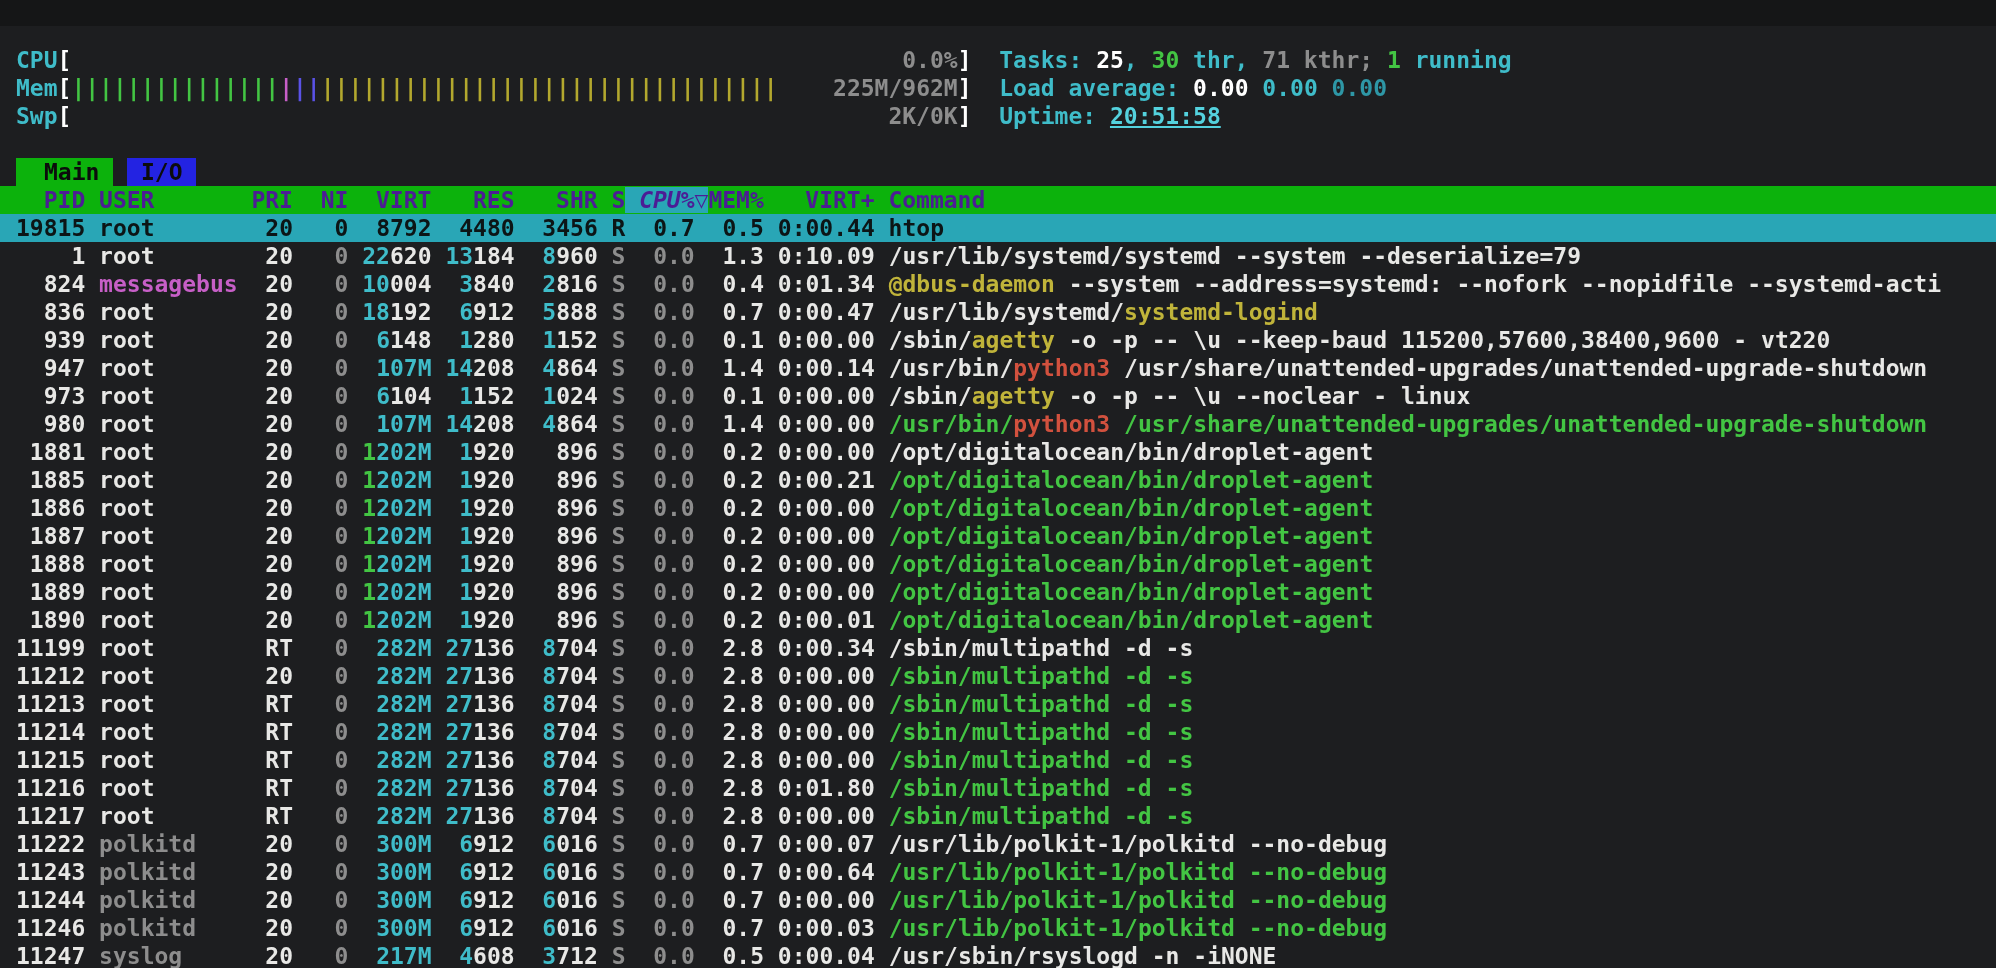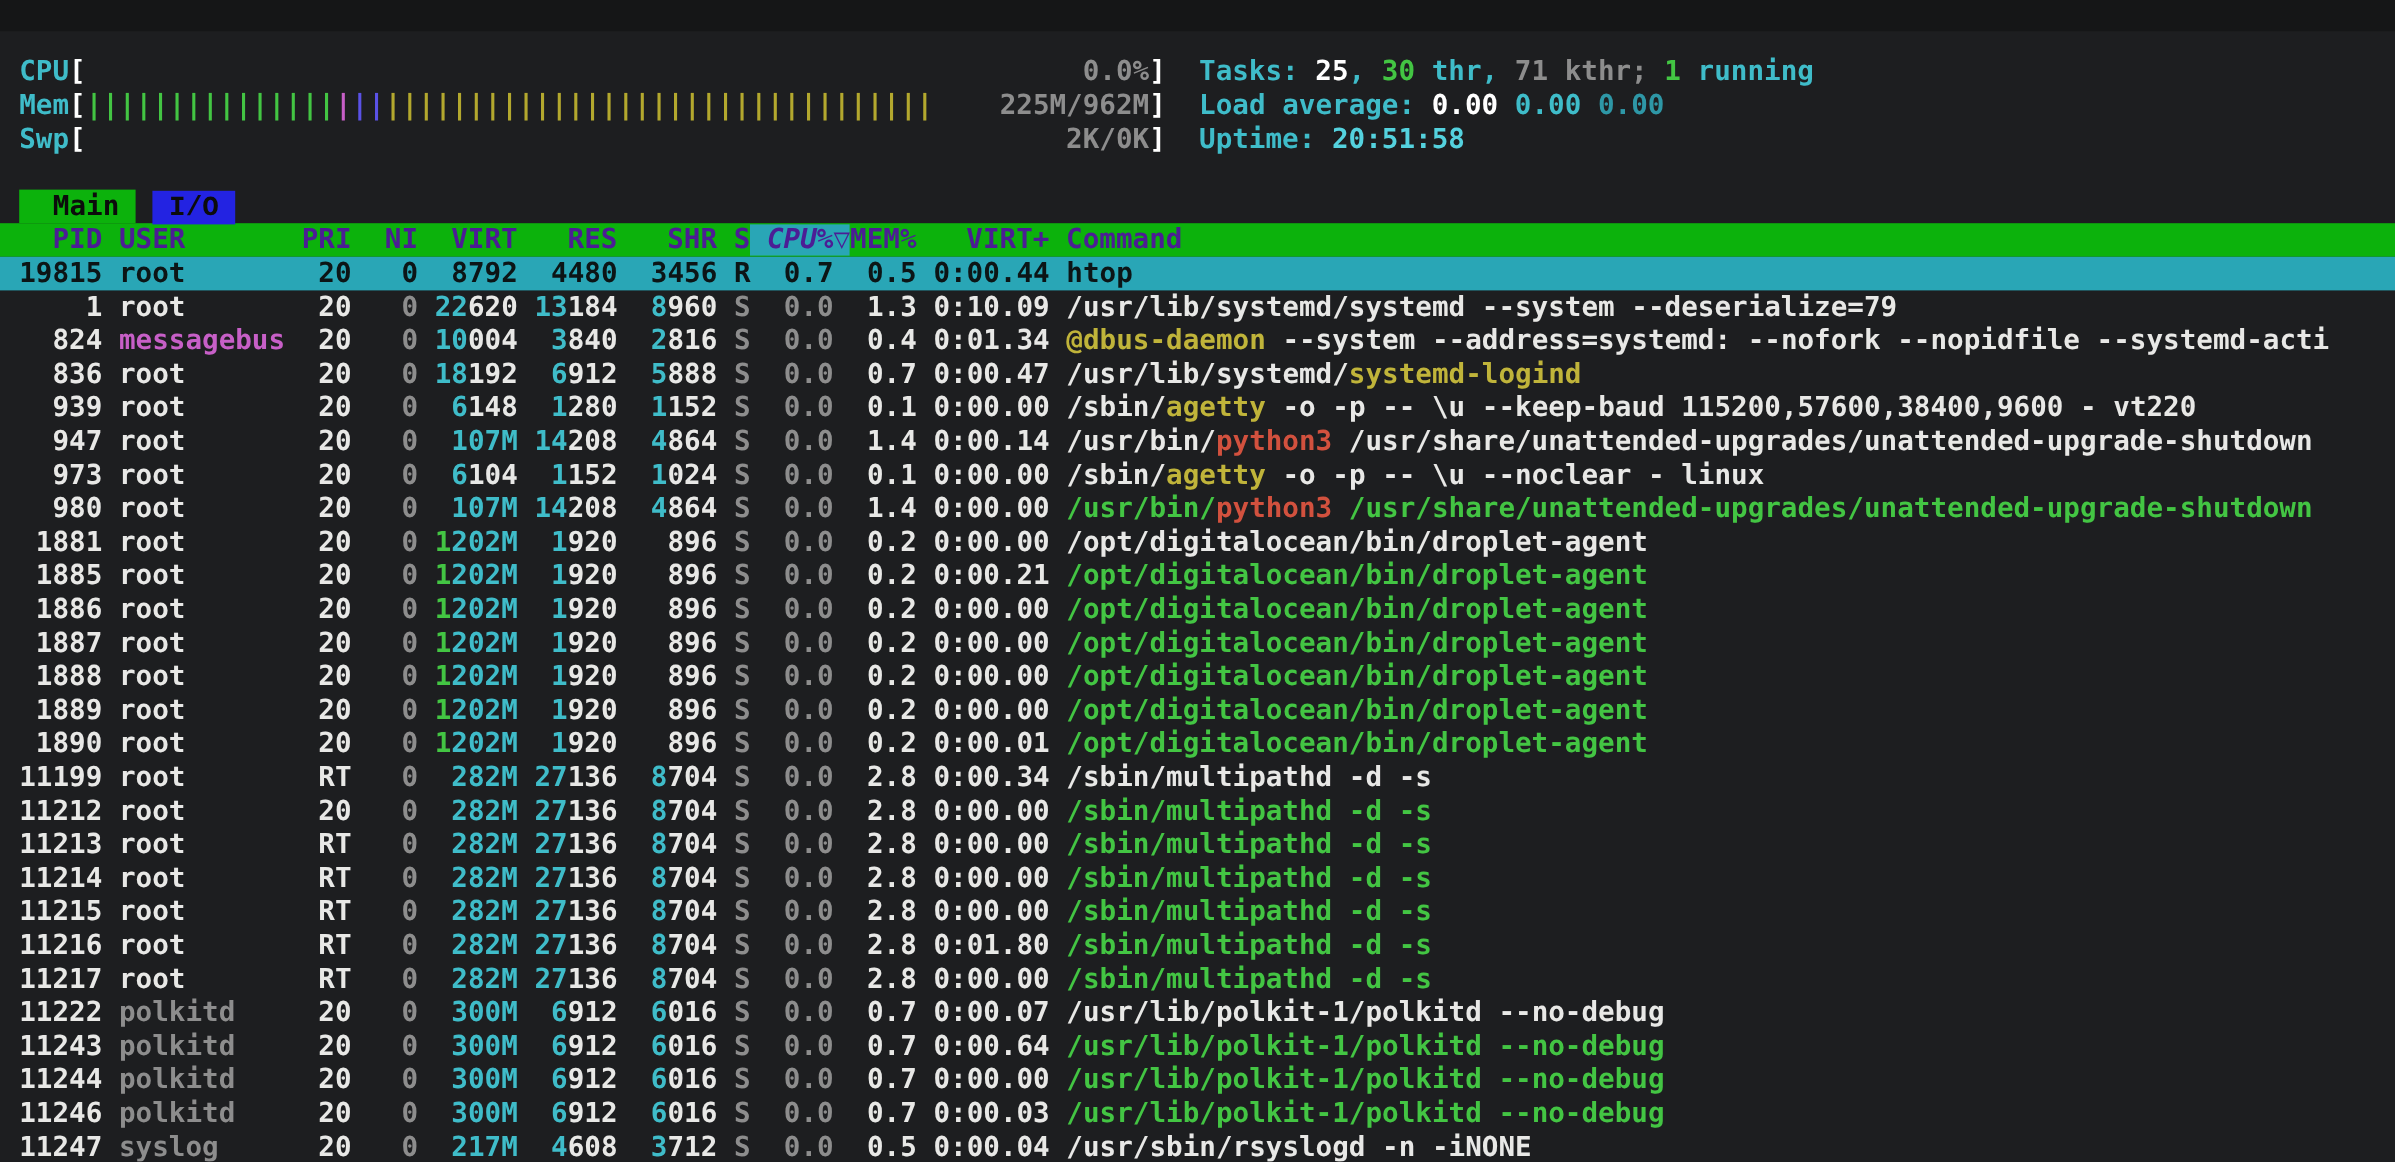--- a/index.html
+++ b/index.html
@@ -16,34 +16,34 @@
     height:28px;line-height:28px;white-space:pre;
     font-size:23px;letter-spacing:0;
     color:var(--w,#e8e8e6);
   }
   .gapline{height:28px;}
   
   .w  {color:var(--w,#e8e8e6);}
   .wb {color:#ffffff;}
   .gy {color:var(--gy,#8d8d8d);}
   .cy {color:var(--cy,#3fbcc9);}
-  .cyb{color:var(--cyb,#54d2de);}
+  .cyb{color:var(--cyb,#54d2de);text-decoration:underline;}
   .cyd{color:var(--cyd,#2e97a6);}
   .gn {color:var(--gn,#43c543);}
   .yl {color:var(--yl,#c0b43a);}
   .rd {color:var(--rd,#d2513e);}
   .mg {color:var(--mg,#c75fc7);}
   .pgn{color:var(--gn,#43c543);}
   .pmg{color:var(--mg,#c75fc7);}
   .pbl{color:var(--bl,#5a52e6);}
   .pyl{color:var(--py,#b3a82e);}
   
   .tab{color:#0c0c0c;padding:0 1ch;display:inline-block;height:28px;}
   .tab-main{background:var(--hdrbg,#0cb20c);padding-left:28px;}
-  .tab-io{background:var(--tabblue,#2323e2);font-family:Liberation Mono, monospace;}
+  .tab-io{background:var(--tabblue,#2323e2);}
   
   .thead{background:var(--hdrbg,#0cb20c);width:1996px;margin-left:-16px;padding-left:16px;}
   .thead span{color:#4c1d95;}
   .thead .hds{background:var(--selbg,#29a6b6);font-style:italic;}
   
   .row{width:1996px;margin-left:-16px;padding-left:16px;}
   .row.selected{background:var(--selbg,#29a6b6);}
   .row.selected span{color:#0c1516 !important;}
 </style>
 </head>

